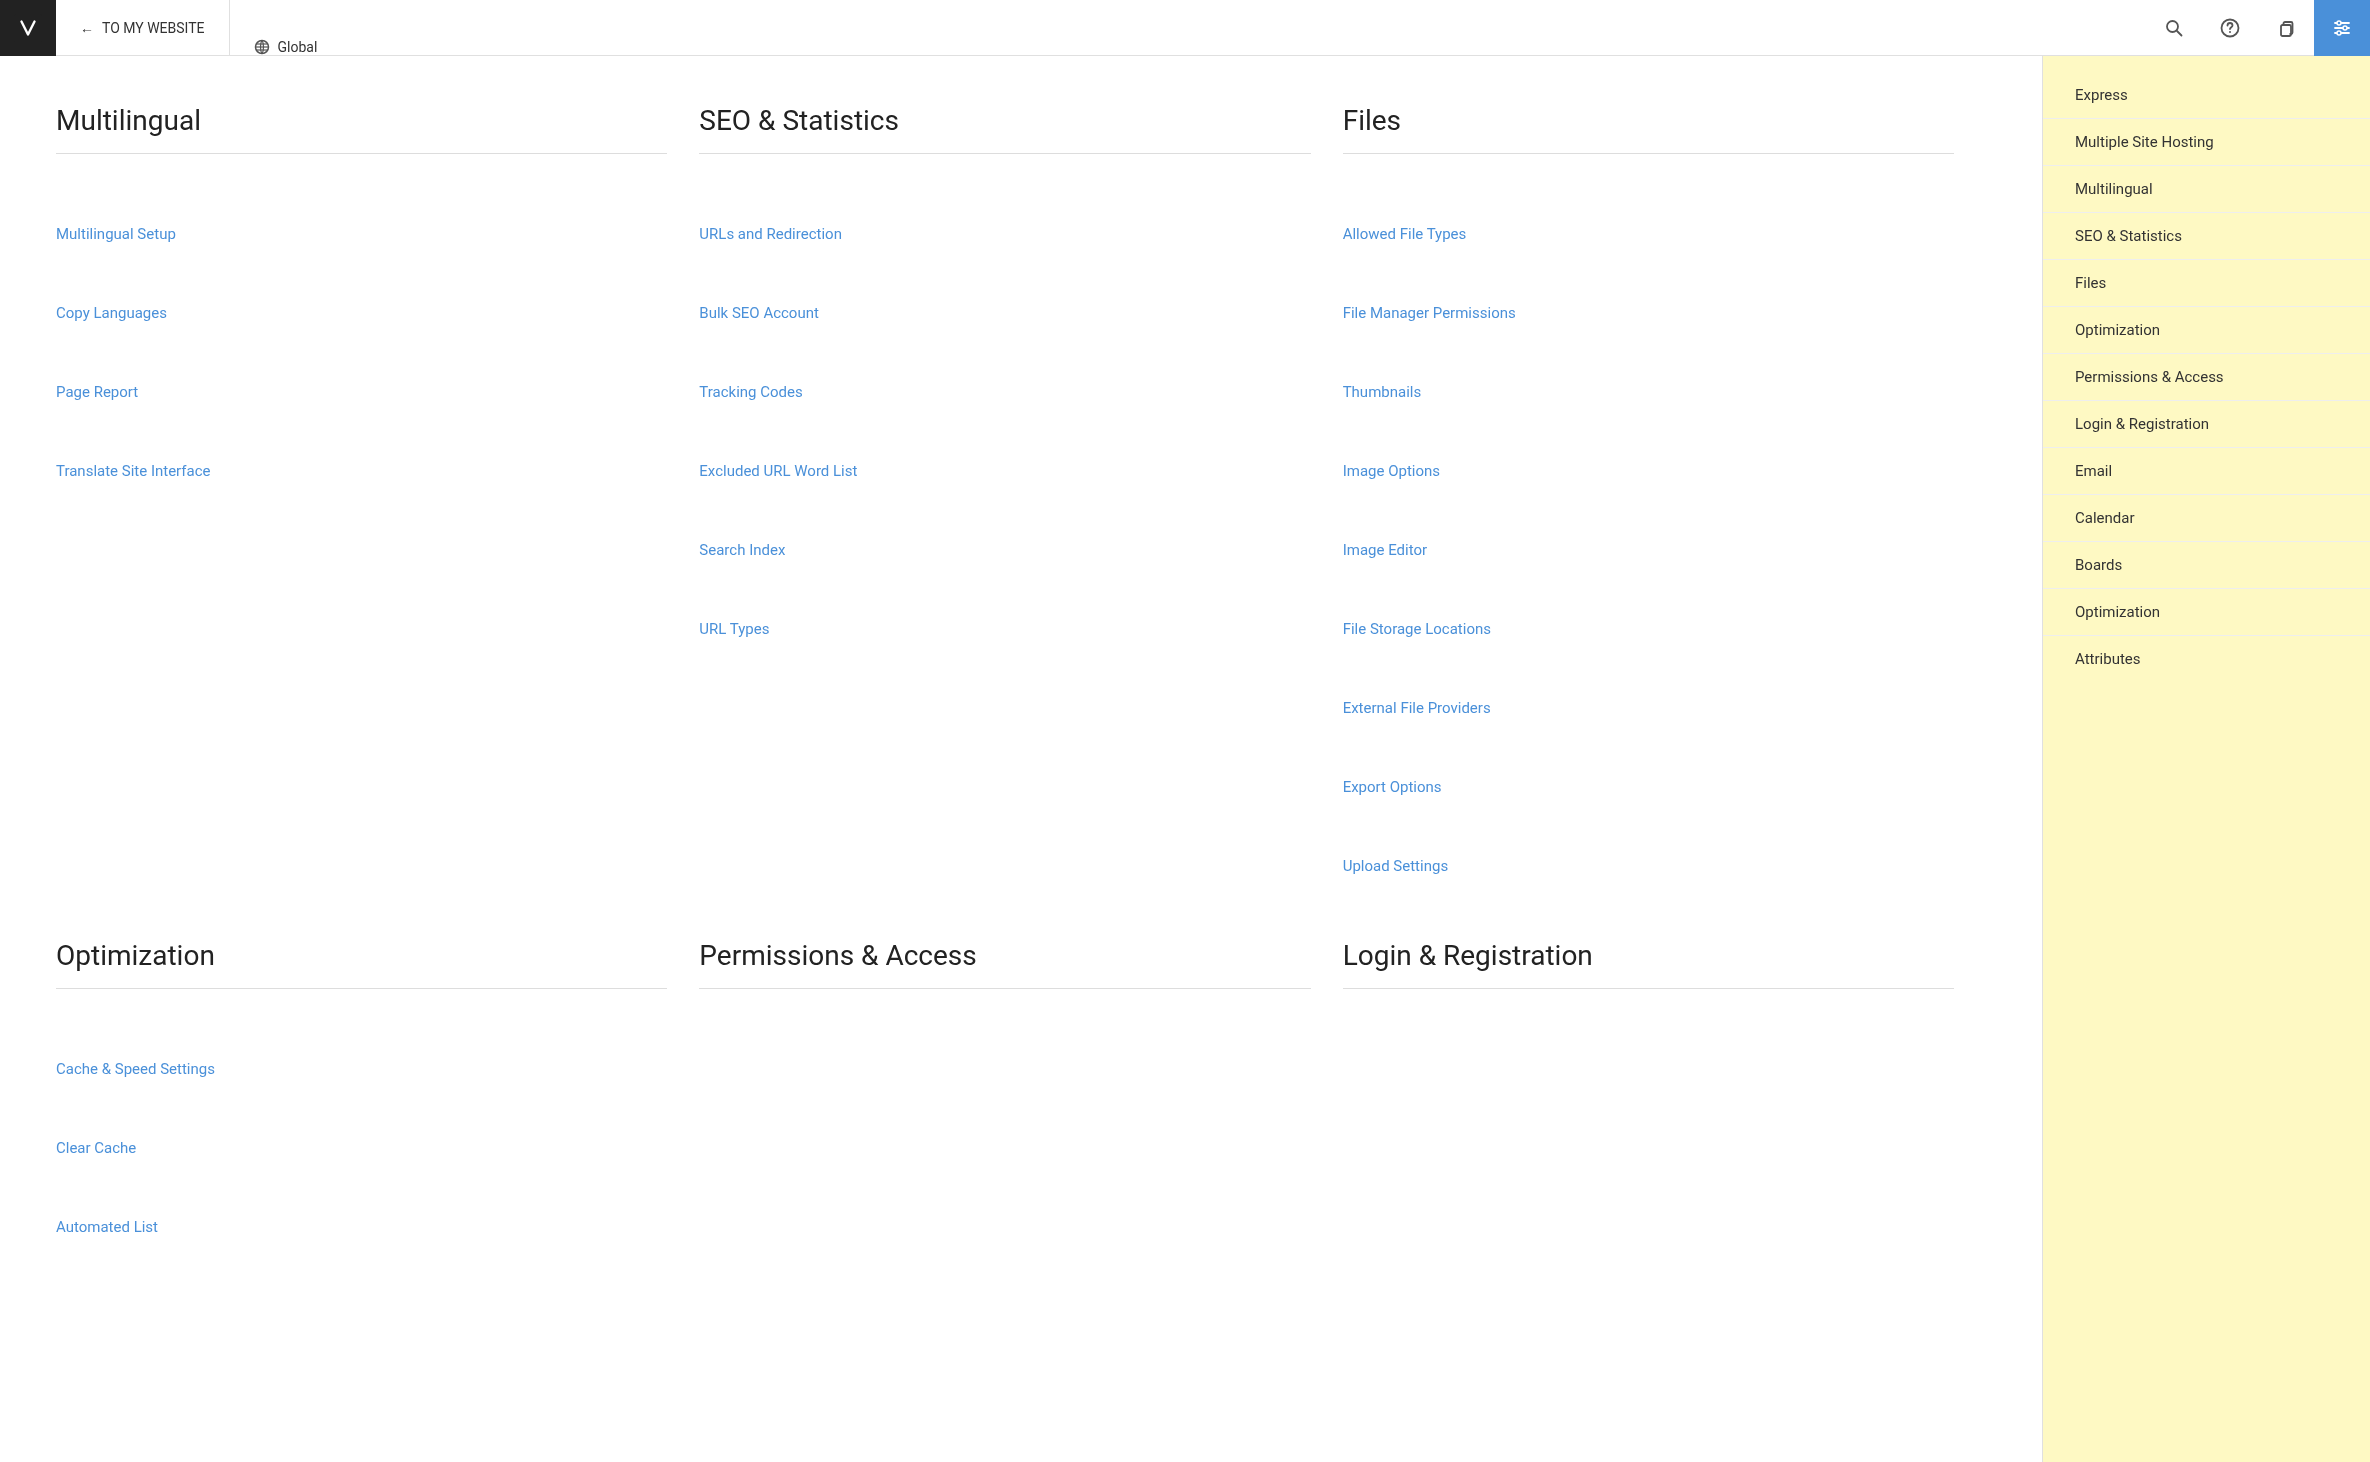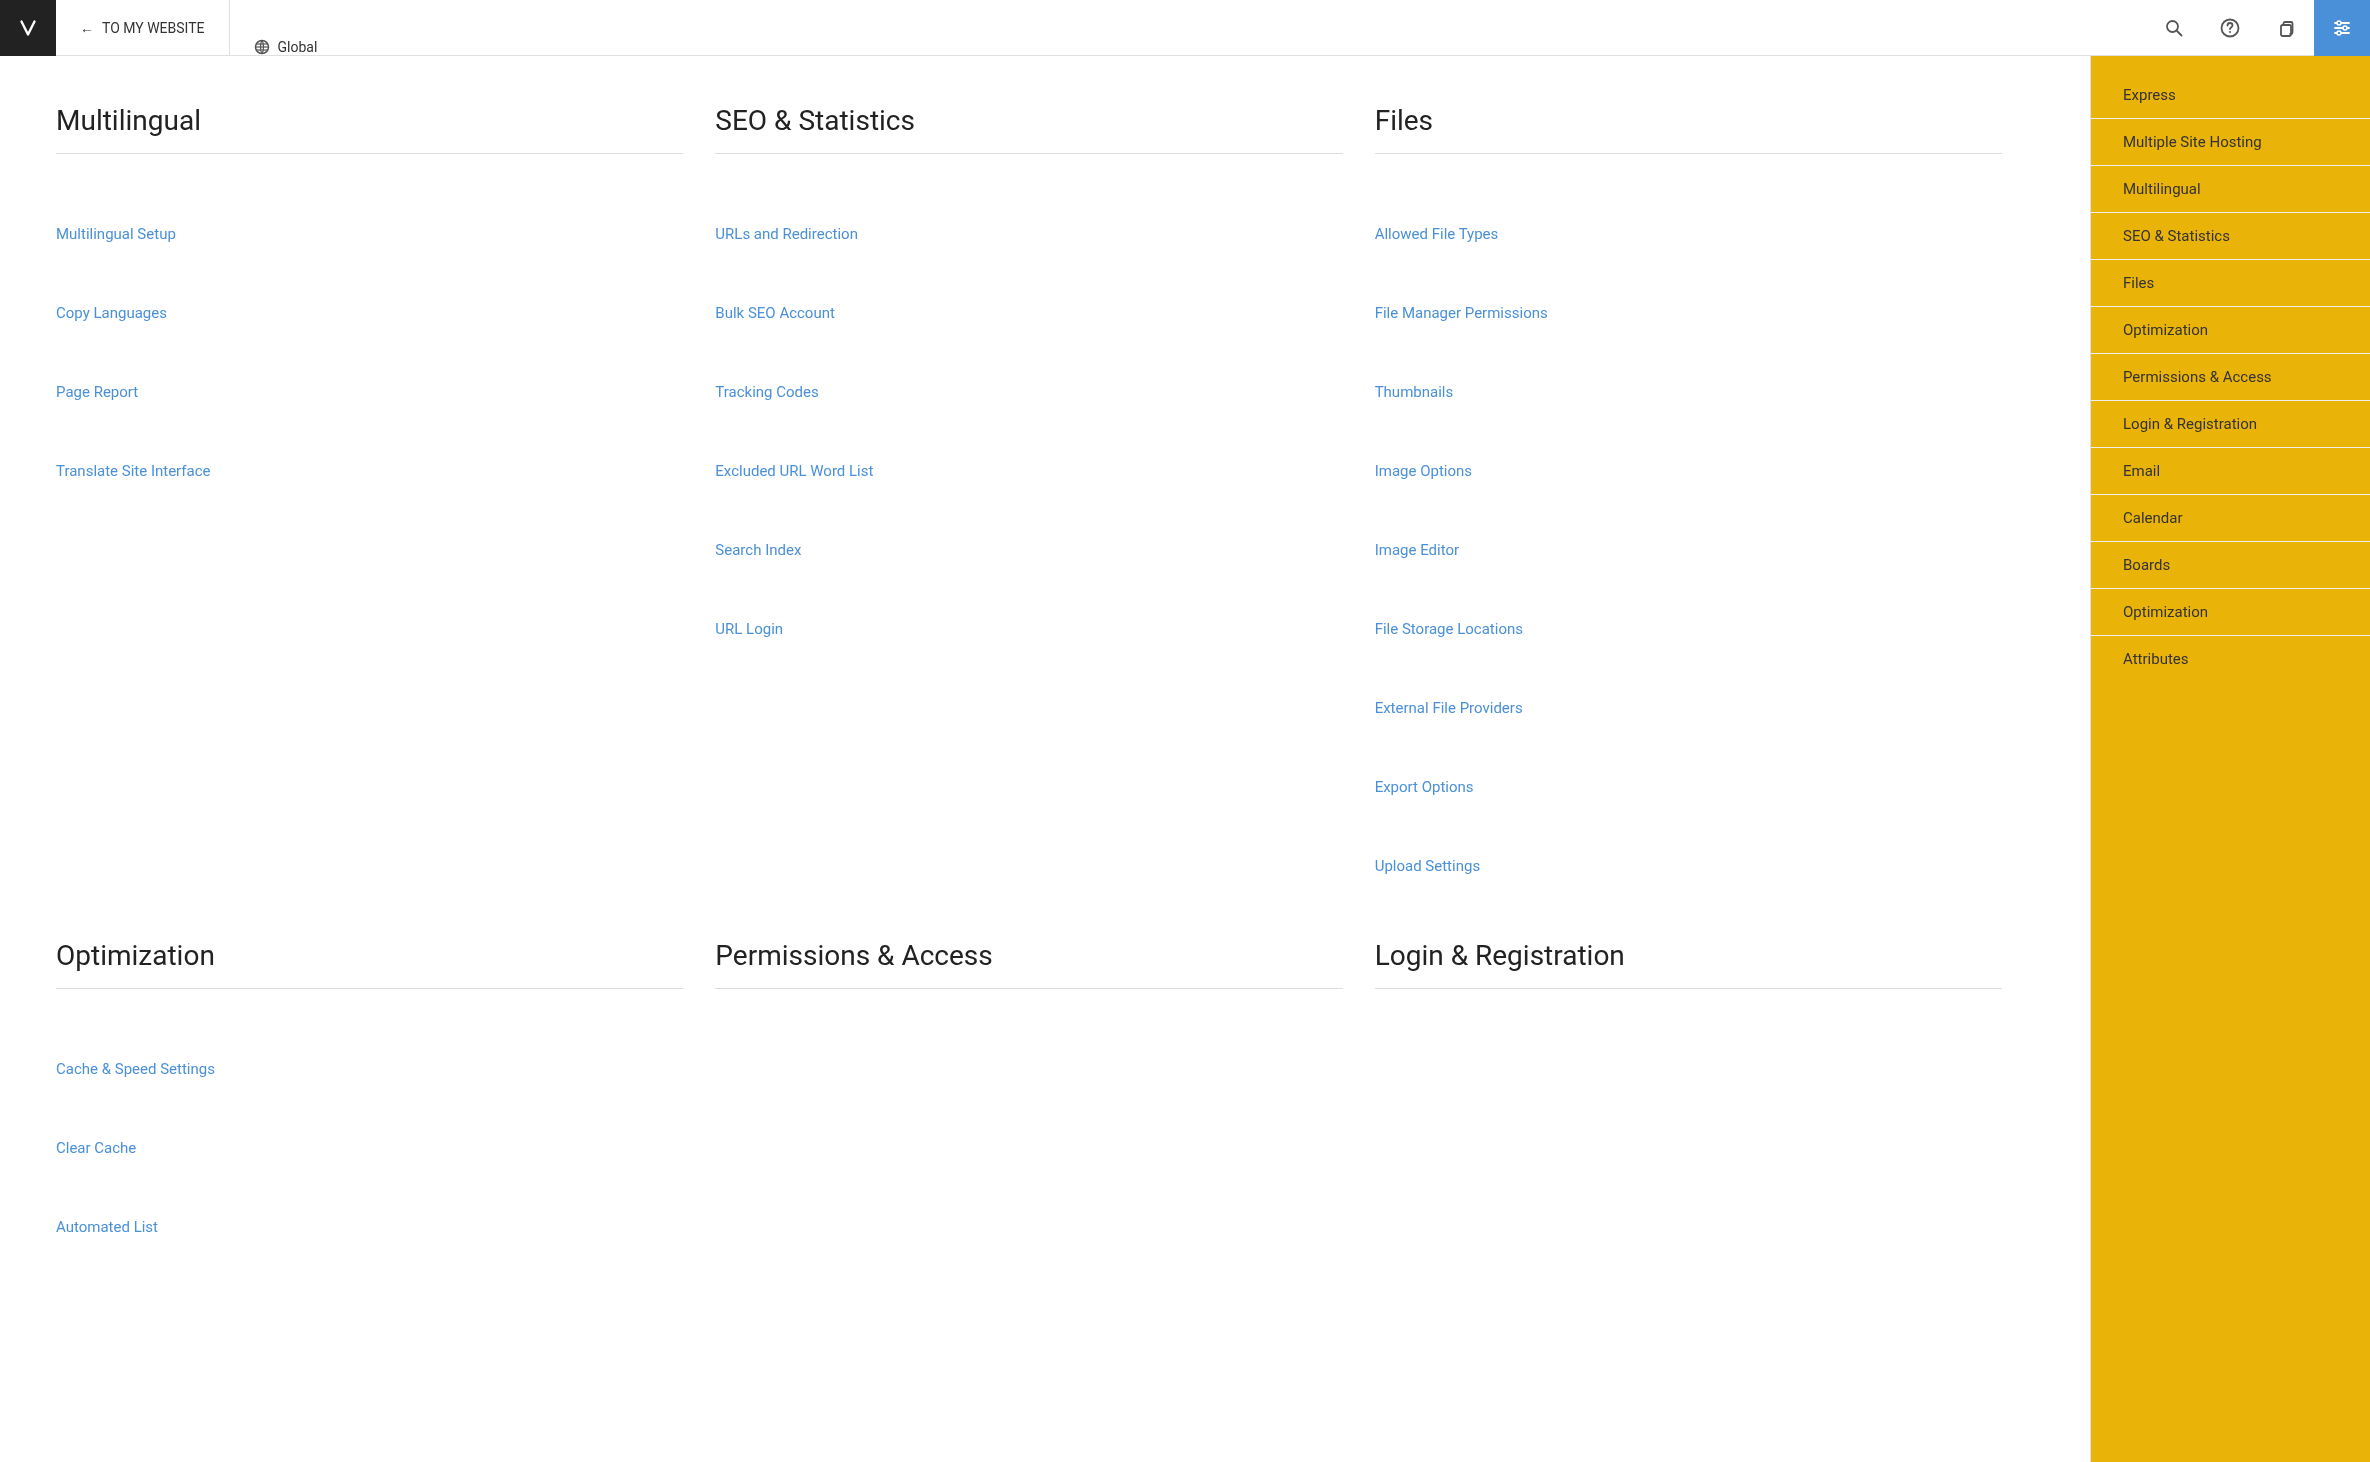--- a/index.html
+++ b/index.html
@@ -104,24 +104,24 @@
     .section-link {
       font-size: 15px;
       color: #4a90d9;
       cursor: pointer;
       text-decoration: none;
       margin-top: 47px;
     }
 
     
     .right-sidebar {
-      width: 280px;
+      width: 328px;
       border-left: 1px solid #e0e0e0;
       overflow-y: auto;
-      background: #eab308;
+      background: #fef9c3;
       padding: 16px 0;
     }
 
     .sidebar-item {
       padding: 14px 32px;
       font-size: 15px;
       color: #333;
       cursor: pointer;
       border-bottom: 1px solid #eee;
     }
@@ -200,21 +200,21 @@
           </div>
         </div>
         <div class="section">
           <div class="section-title">SEO &amp; Statistics</div>
           <div class="section-links">
             <a class="section-link" href="#">URLs and Redirection</a>
             <a class="section-link" href="#">Bulk SEO Account</a>
             <a class="section-link" href="#">Tracking Codes</a>
             <a class="section-link" href="#">Excluded URL Word List</a>
             <a class="section-link" href="#">Search Index</a>
-            <a class="section-link" href="#">URL Login</a>
+            <a class="section-link" href="#">URL Types</a>
           </div>
         </div>
         <div class="section">
           <div class="section-title">Files</div>
           <div class="section-links">
             <a class="section-link" href="#">Allowed File Types</a>
             <a class="section-link" href="#">File Manager Permissions</a>
             <a class="section-link" href="#">Thumbnails</a>
             <a class="section-link" href="#">Image Options</a>
             <a class="section-link" href="#">Image Editor</a>

